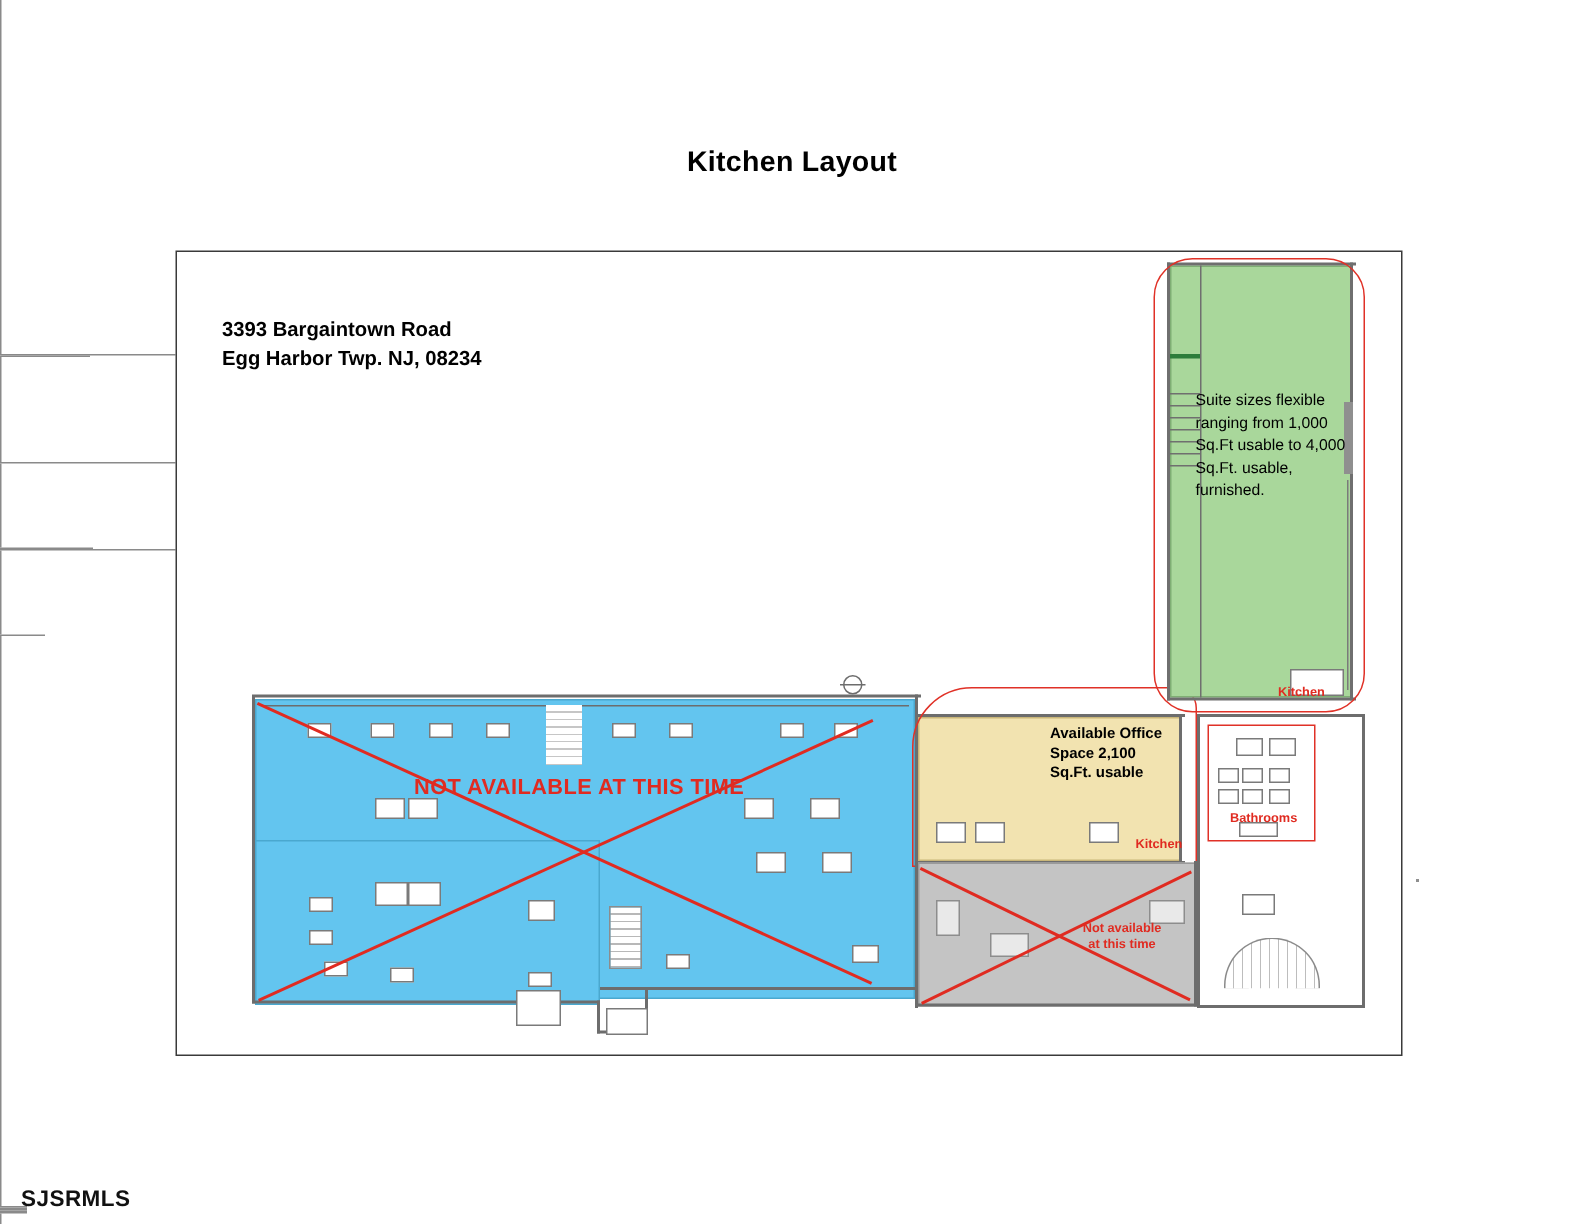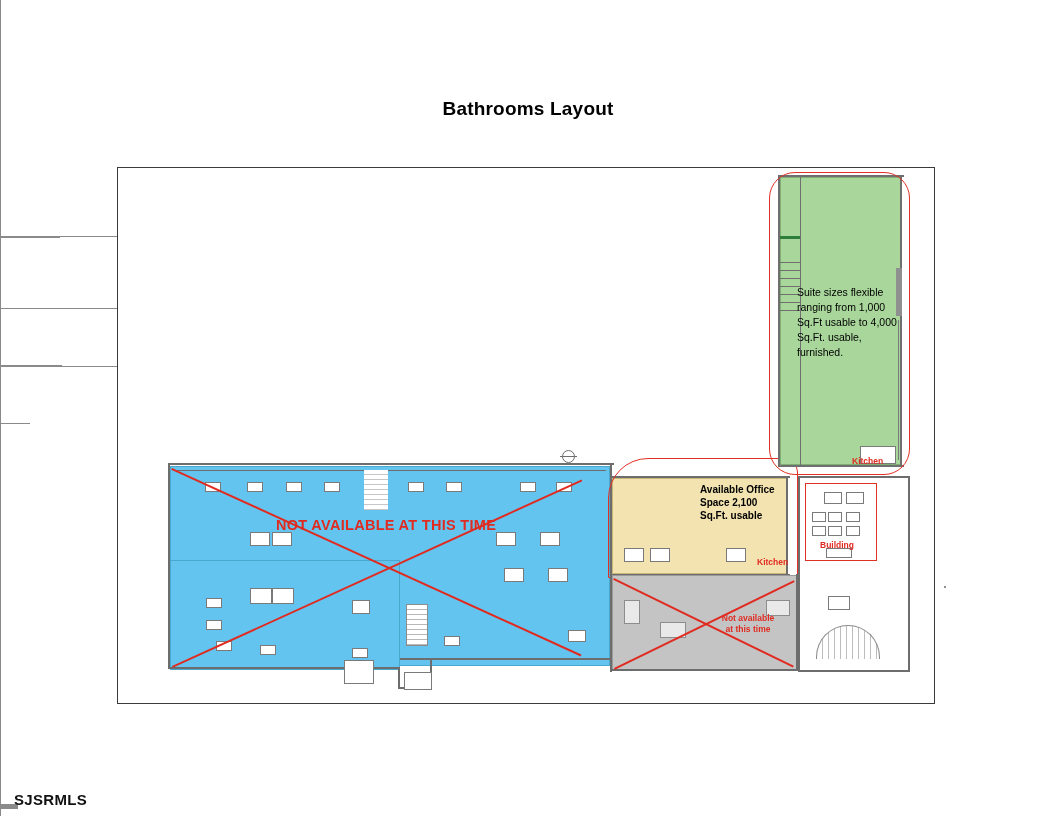--- a/index.html
+++ b/index.html
@@ -62,21 +62,21 @@
     box-sizing: border-box;
     padding: 4px 5px 0 6px;
     font-size: 10.5px;
     font-weight: bold;
     line-height: 13px;
     color: #000;
   }
   
   #suite-note {
     position: absolute;
-    left: 797px; top: 285px;
+    left: 797px; top: 260px;
     width: 104px;
     font-size: 10.5px;
     line-height: 15px;
     color: #000;
   }
   
   #green-wing {
     position: absolute;
     left: 780px; top: 177px;
     width: 122px;
@@ -271,24 +271,28 @@
     position: absolute;
     width: 2px; height: 2px;
     background: #8f8f8f;
   }
 </style>
 </head>
 <body>
 
 <div id="page">
 
-  <div id="doc-title">Bathrooms Layout</div>
+  <div id="doc-title">Kitchen Layout</div>
 
   <div id="plan-frame"></div>
 
+  <div id="address-block">
+    <div>3393 Bargaintown Road</div>
+    <div>Egg Harbor Twp. NJ, 08234</div>
+  </div>
 
   <div id="blue-wing"></div>
   <div id="blue-wing-lower"></div>
 
   <div class="wall" style="left:170px; top:463px; width:444px; height:2px;"></div>
   <div class="wall" style="left:168px; top:463px; width:2px; height:206px;"></div>
   <div class="wall" style="left:168px; top:667px; width:232px; height:2px;"></div>
   <div class="wall" style="left:398px; top:667px; width:2px; height:22px;"></div>
   <div class="wall" style="left:398px; top:687px; width:34px; height:2px;"></div>
   <div class="wall" style="left:430px; top:660px; width:2px; height:29px;"></div>
@@ -391,21 +395,21 @@
   <div class="fix" style="left:828px; top:512px; width:12px; height:8px;"></div>
   <div class="fix" style="left:846px; top:512px; width:12px; height:8px;"></div>
   <div class="fix" style="left:812px; top:526px; width:12px; height:8px;"></div>
   <div class="fix" style="left:828px; top:526px; width:12px; height:8px;"></div>
   <div class="fix" style="left:846px; top:526px; width:12px; height:8px;"></div>
   <div class="fix" style="left:826px; top:548px; width:24px; height:8px;"></div>
   <div class="fix" style="left:828px; top:596px; width:20px; height:12px;"></div>
   <div class="fix" style="left:852px; top:646px; width:14px; height:10px;"></div>
   <div id="stair-fan"></div>
   <div id="bath-outline"></div>
-  <div id="bathrooms-label">Building</div>
+  <div id="bathrooms-label">Bathrooms</div>
 
   <div id="green-wing"></div>
   <div class="gw-line" style="left:778px; top:175px; width:126px; height:2px;"></div>
   <div class="gw-line" style="left:778px; top:175px; width:2px; height:292px;"></div>
   <div class="gw-line" style="left:900px; top:175px; width:2px; height:292px;"></div>
   <div class="gw-line" style="left:778px; top:465px; width:126px; height:2px;"></div>
   <div class="gw-line" style="left:800px; top:177px; width:1px; height:288px;"></div>
   <div class="gw-line" style="left:780px; top:236px; width:20px; height:3px; background:#2d7d3b;"></div>
   <div class="gw-line" style="left:780px; top:262px; width:20px; height:1px;"></div>
   <div class="gw-line" style="left:780px; top:270px; width:20px; height:1px;"></div>

